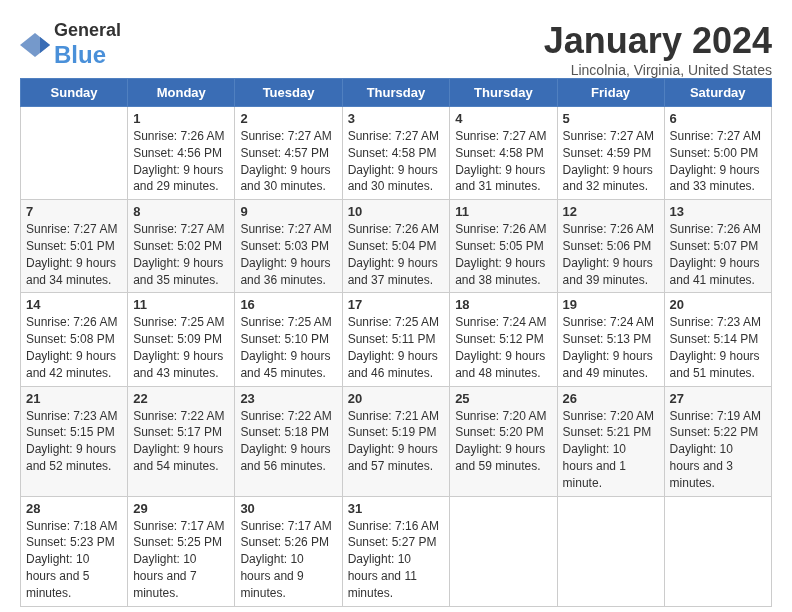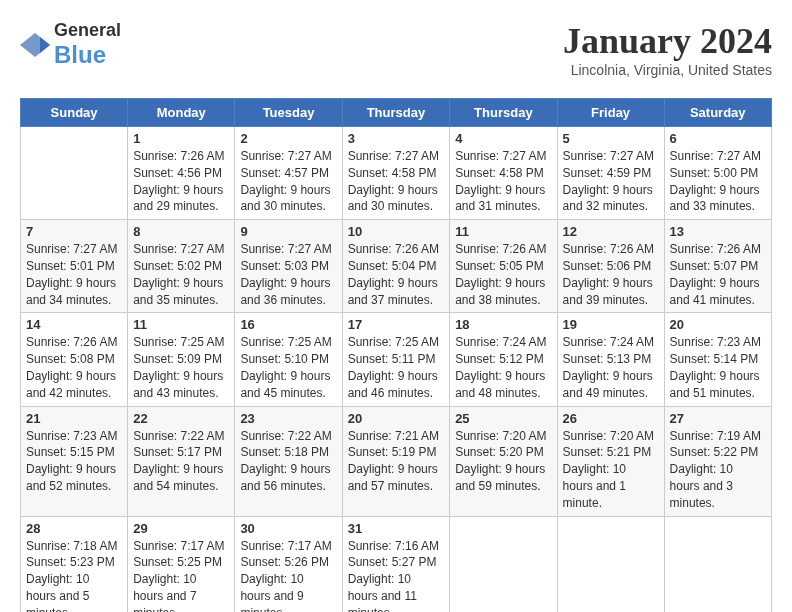--- a/index.html
+++ b/index.html
@@ -7,21 +7,21 @@
       font-family: Arial, sans-serif;
       background: #fff;
       width: 792px;
       min-height: 612px;
       padding: 20px;
     }
     .header-area {
       display: flex;
       justify-content: space-between;
       align-items: flex-start;
-      margin-bottom: 20px;
+      margin-bottom: 0;
     }
     .logo {
       display: flex;
       align-items: center;
       gap: 4px;
     }
     .logo-text-general {
       font-size: 18px;
       font-weight: bold;
       color: #333;
@@ -35,21 +35,20 @@
       width: 30px;
       height: 24px;
     }
     .title-area {
       text-align: right;
     }
     .month-title {
       font-size: 36px;
       font-weight: bold;
       color: #333;
-      font-family: Liberation Serif, serif;
     }
     .location {
       font-size: 14px;
       color: #555;
     }
     .calendar {
       width: 100%;
       border-collapse: collapse;
       border: 1px solid #ccc;
     }

